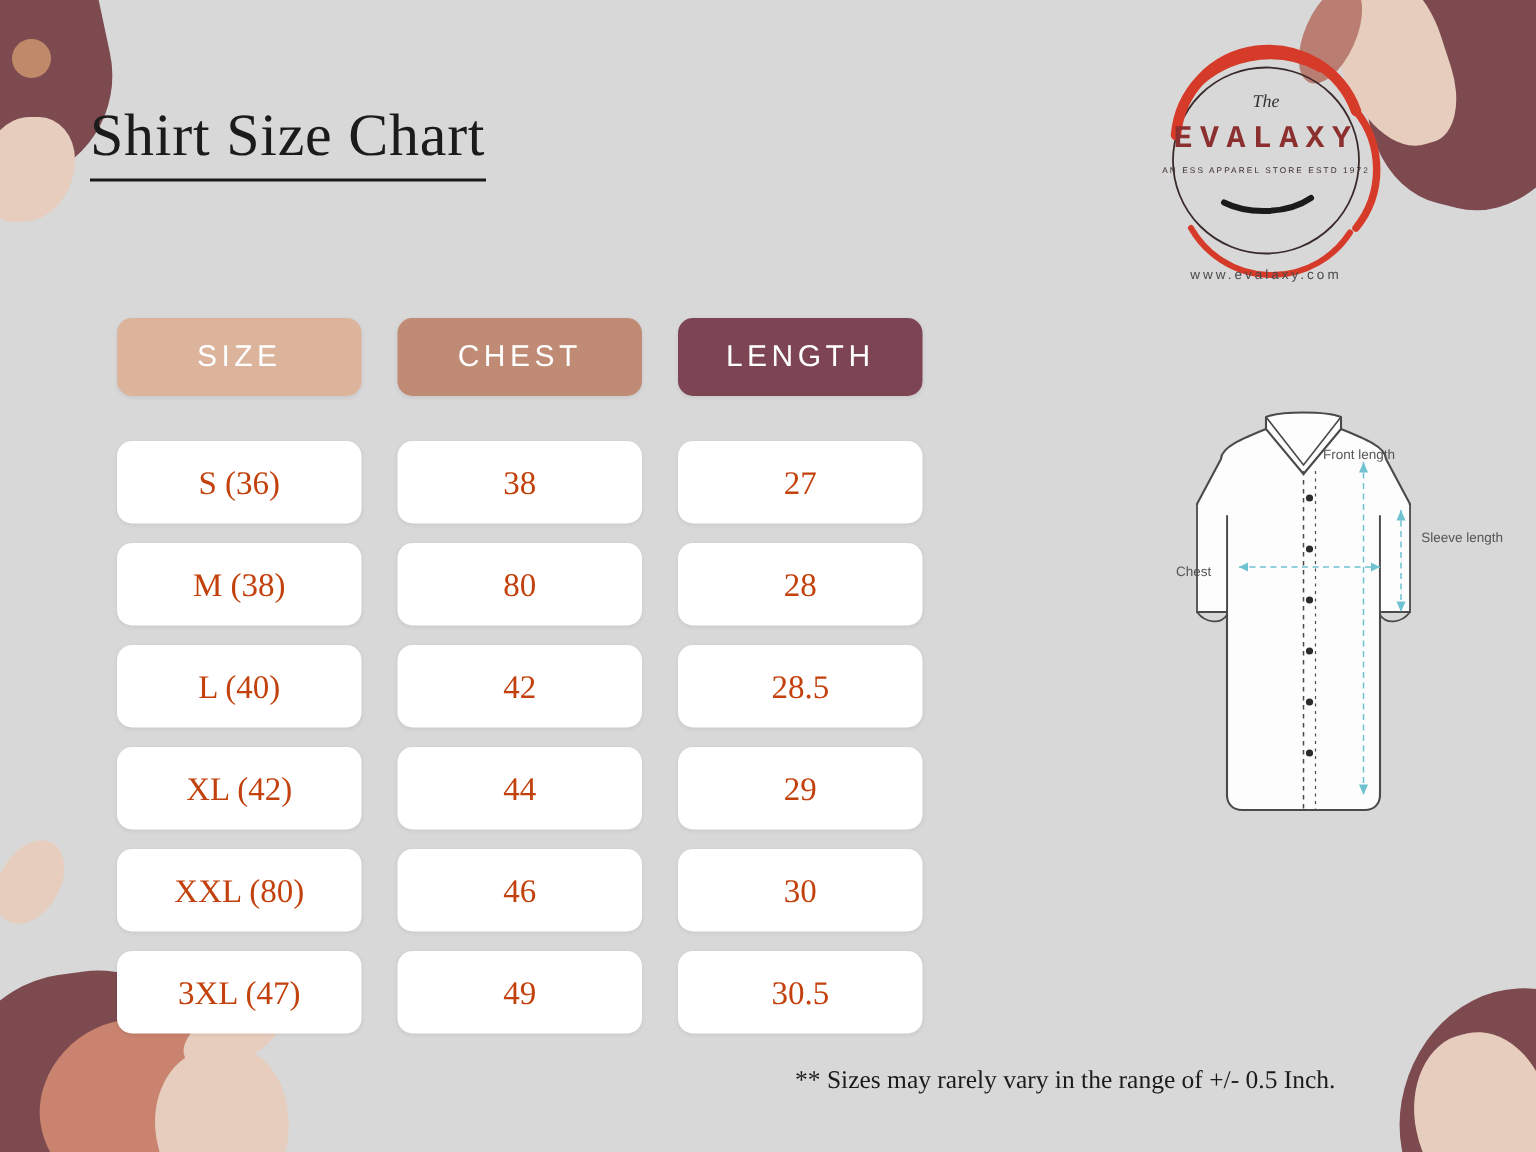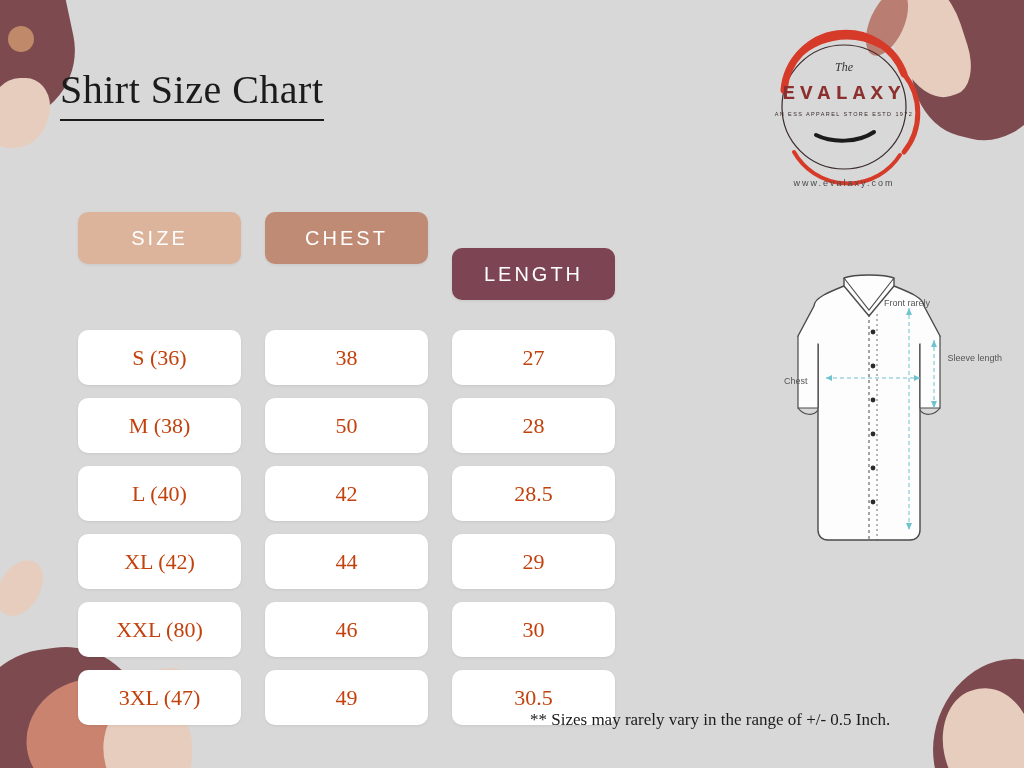--- a/index.html
+++ b/index.html
@@ -196,21 +196,21 @@
   .header-row { margin-bottom: 30px; }
   .header-row .cell {
     height: 52px;
     color: #ffffff;
     font-family: "Liberation Sans", sans-serif;
     font-size: 20px;
     letter-spacing: 3px;
   }
   .hcell-0 { background: #dcb49c; }
   .hcell-1 { background: #c08b74; }
-  .hcell-2 { background: #7d4454; margin-top: 36px; }
+  .hcell-2 { background: #7d4454; }
   .body-row { margin-bottom: 13px; }
 
   
   .shirt {
     position: absolute;
     right: 30px; top: 258px;
     width: 250px; height: 310px;
   }
   .shirt-label {
     position: absolute;
@@ -277,21 +277,21 @@
       <div class="cell hcell-2">LENGTH</div>
     </div>
 
     <div class="row body-row">
       <div class="cell">S (36)</div>
       <div class="cell">38</div>
       <div class="cell">27</div>
     </div>
     <div class="row body-row">
       <div class="cell">M (38)</div>
-      <div class="cell">50</div>
+      <div class="cell">80</div>
       <div class="cell">28</div>
     </div>
     <div class="row body-row">
       <div class="cell">L (40)</div>
       <div class="cell">42</div>
       <div class="cell">28.5</div>
     </div>
     <div class="row body-row">
       <div class="cell">XL (42)</div>
       <div class="cell">44</div>
@@ -338,20 +338,20 @@
       <polygon points="82,120 88,117 88,123" fill="#6fc2cf"></polygon>
       <polygon points="176,120 170,117 170,123" fill="#6fc2cf"></polygon>
       <line x1="165" y1="50" x2="165" y2="272" stroke="#6fc2cf" stroke-width="1" stroke-dasharray="4 3"></line>
       <polygon points="165,50 162,57 168,57" fill="#6fc2cf"></polygon>
       <polygon points="165,272 162,265 168,265" fill="#6fc2cf"></polygon>
       <line x1="190" y1="82" x2="190" y2="150" stroke="#6fc2cf" stroke-width="1" stroke-dasharray="4 3"></line>
       <polygon points="190,82 187,89 193,89" fill="#6fc2cf"></polygon>
       <polygon points="190,150 187,143 193,143" fill="#6fc2cf"></polygon>
     </svg>
     <div class="shirt-label lbl-front">Front
-rarely</div>
+length</div>
     <div class="shirt-label lbl-sleeve">Sleeve
 length</div>
     <div class="shirt-label lbl-chest">Chest</div>
   </div>
 
   <div class="footnote">** Sizes may rarely vary in the range of +/- 0.5 Inch.</div>
 </div>
 
 </body></html>

